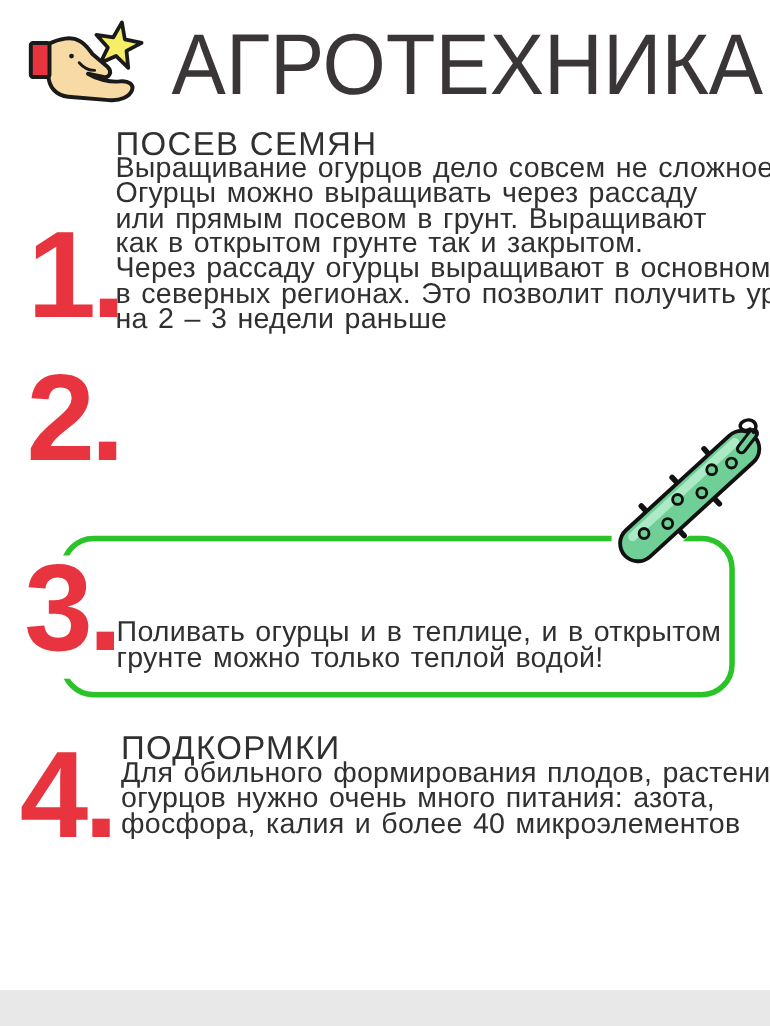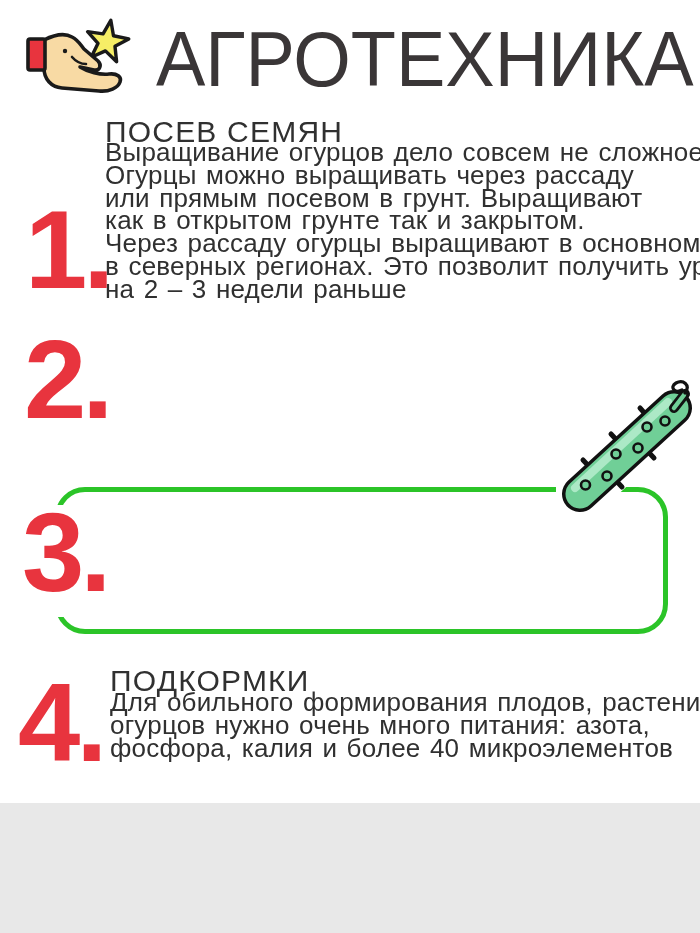--- a/index.html
+++ b/index.html
@@ -7,21 +7,21 @@
     --accent-green:#2BC428;
     --text:#303030;
     --title:#3A3637;
     --skin:#F8DAA4;
     --star:#F6EE66;
     --cuke:#70CF97;
     --cuke-light:#ACE9C6;
   }
   html,body{margin:0;padding:0;background:#e8e8e8;}
   .page{
-    position:relative;width:700px;height:803px;background:#ffffff;
+    position:relative;width:700px;height:900px;background:#ffffff;
     margin:0 auto;overflow:hidden;
     font-family:"Liberation Sans", sans-serif;color:var(--text);
   }
   .abs{position:absolute;}
   .title{
     font-size:74px;line-height:1;font-weight:400;letter-spacing:0px;
     color:var(--title);white-space:nowrap;transform:scaleY(1.06);transform-origin:top left;
   }
   .heading{
     font-size:30px;font-weight:400;letter-spacing:1.2px;color:var(--text);white-space:nowrap;
@@ -63,20 +63,21 @@
 
   <div class="abs title" style="left:156px;top:20px;">АГРОТЕХНИКА</div>
 
   <div class="abs heading" style="left:105px;top:115px;">ПОСЕВ СЕМЯН</div>
   <div class="abs bodytext" style="left:105px;top:141px;">Выращивание огурцов дело совсем не сложное.<br>Огурцы можно выращивать через рассаду<br>или прямым посевом в грунт. Выращивают<br>как в открытом грунте так и закрытом.<br>Через рассаду огурцы выращивают в основном<br>в северных регионах. Это позволит получить урожай<br>на 2 – 3 недели раньше</div>
   <div class="abs numeral" style="left:25px;top:194px;">1.</div>
 
   <div class="abs numeral" style="left:24px;top:324px;">2.</div>
 
   <div class="abs reco-box" style="left:55px;top:487px;width:603px;height:137px;"></div>
+  <div class="abs bodytext z6" style="left:106px;top:563px;">Поливать огурцы и в теплице, и в открытом<br>грунте можно только теплой водой!</div>
   <div class="abs mask" style="left:22px;top:505px;width:84px;height:112px;"></div>
   <div class="abs numeral" style="left:22px;top:497px;">3.</div>
 
   <svg class="abs icon-svg z6" style="left:556px;top:378px;" width="146" height="140" viewBox="0 0 146 140" aria-hidden="true">
 
     <path d="M24,116 L118,30" stroke="#ffffff" stroke-width="52" stroke-linecap="round" fill="none"></path>
     <circle cx="126" cy="12" r="15" fill="#ffffff"></circle>
 
     <g stroke="#111111" stroke-width="5" stroke-linecap="round">
       <path d="M50,92 L66,109"></path>

